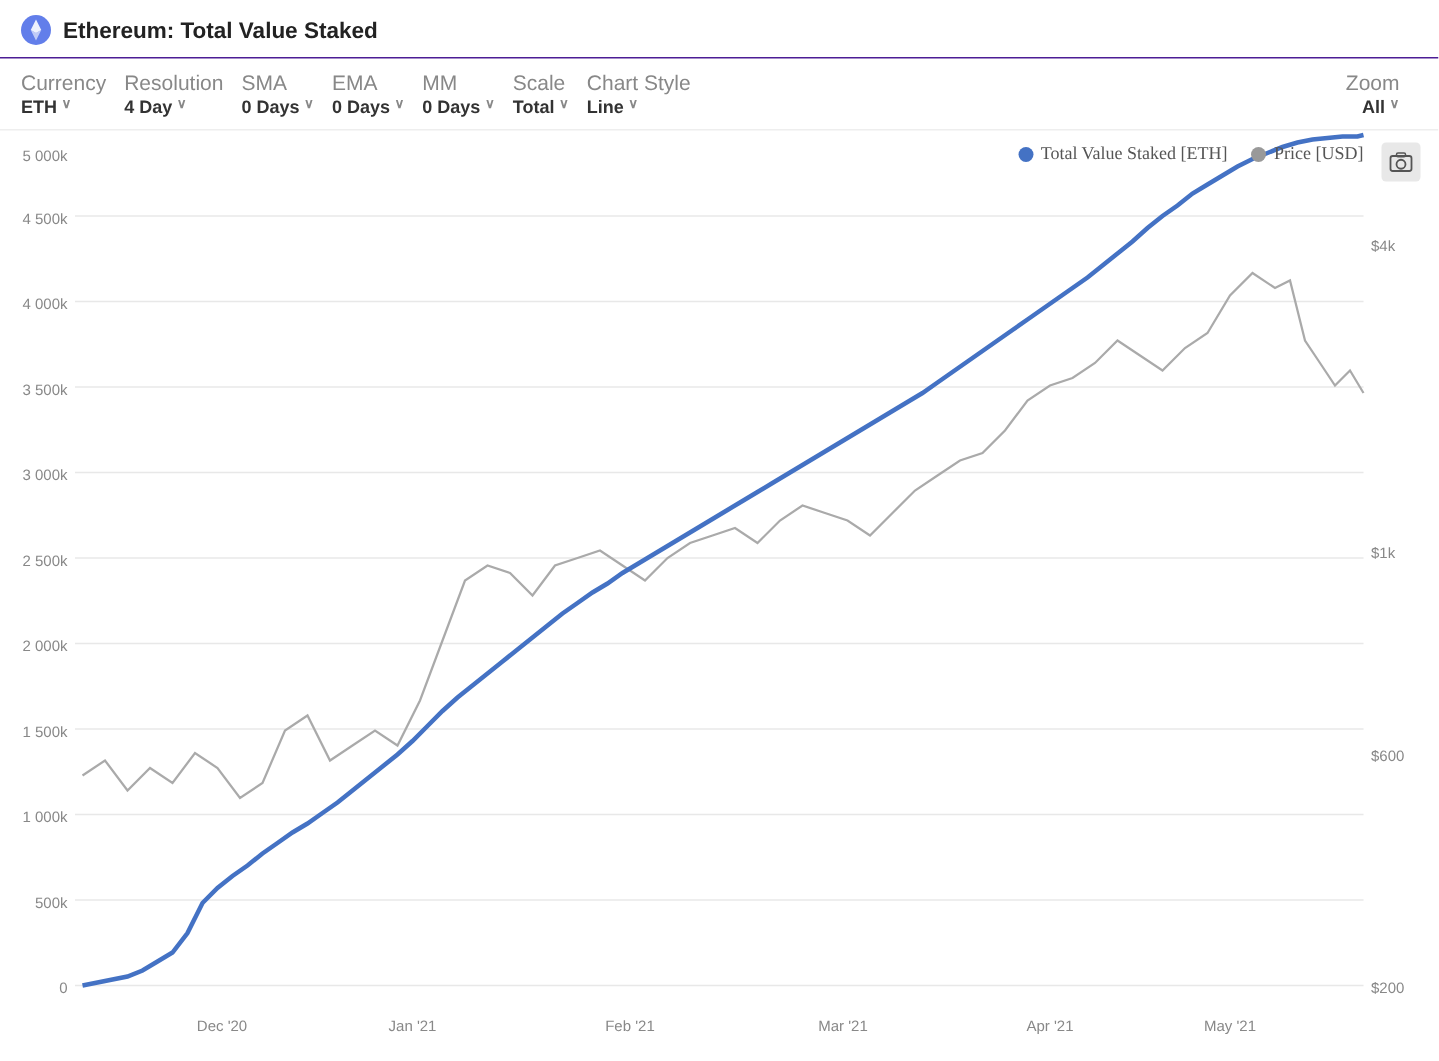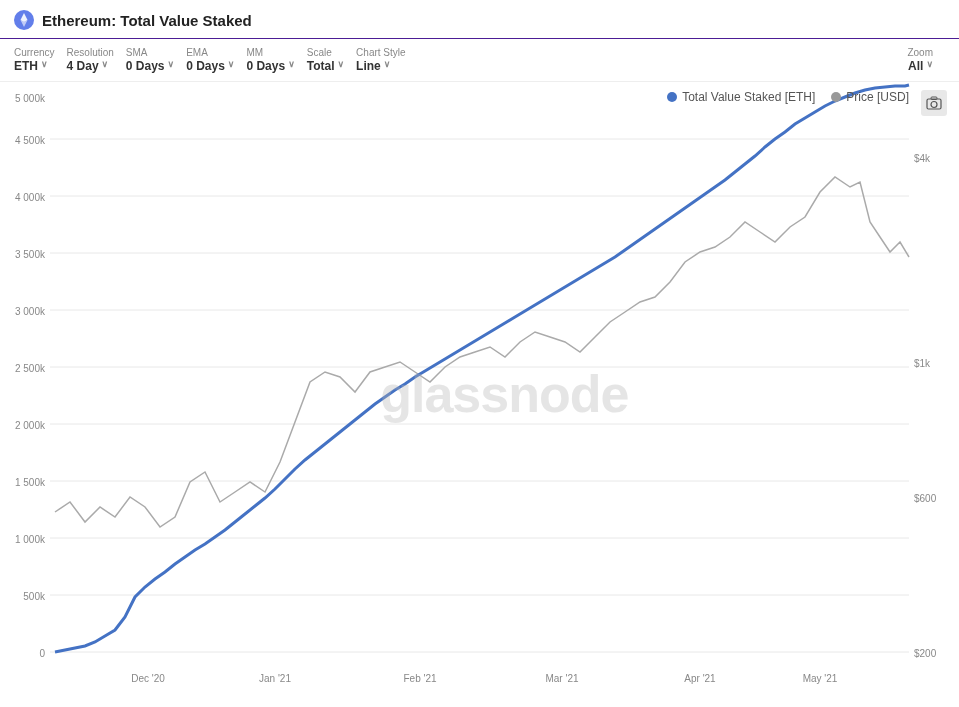--- a/index.html
+++ b/index.html
@@ -72,21 +72,21 @@
       padding: 2px 12px 2px 0;
       cursor: pointer;
       position: relative;
     }
 
     .toolbar-item:not(:last-child)::after {
       content: '';
     }
 
     .toolbar-label {
-      font-size: 10px;
+      font-size: 14px;
       color: #888;
       margin-bottom: 1px;
     }
 
     .toolbar-value {
       display: flex;
       align-items: flex-start;
       gap: 3px;
       font-size: 12px;
       color: #333;
@@ -111,20 +111,21 @@
     }
 
     .legend {
       position: absolute;
       top: 8px;
       right: 50px;
       display: flex;
       align-items: flex-end;
       gap: 16px;
       font-size: 12px;
+      font-family: Liberation Serif, serif;
     }
 
     .legend-item {
       display: flex;
       align-items: center;
       gap: 5px;
       color: #555;
     }
 
     .legend-dot-blue {
@@ -265,21 +266,20 @@
   
   <div class="camera-icon">
     <svg width="16" height="14" viewBox="0 0 16 14" fill="none">
       <rect x="1" y="3" width="14" height="10" rx="1.5" stroke="#555" stroke-width="1.2" fill="none"></rect>
       <circle cx="8" cy="8.5" r="3" stroke="#555" stroke-width="1.2" fill="none"></circle>
       <rect x="5" y="1" width="6" height="2.5" rx="1" stroke="#555" stroke-width="1" fill="none"></rect>
     </svg>
   </div>
 
   
-  <div class="watermark">glassnode</div>
 
   
   <svg class="chart-svg" viewBox="0 0 959 623" preserveAspectRatio="none">
 
     <line x1="50" y1="570" x2="909" y2="570" stroke="#e8e8e8" stroke-width="1"></line>
     <line x1="50" y1="513" x2="909" y2="513" stroke="#e8e8e8" stroke-width="1"></line>
     <line x1="50" y1="456" x2="909" y2="456" stroke="#e8e8e8" stroke-width="1"></line>
     <line x1="50" y1="399" x2="909" y2="399" stroke="#e8e8e8" stroke-width="1"></line>
     <line x1="50" y1="342" x2="909" y2="342" stroke="#e8e8e8" stroke-width="1"></line>
     <line x1="50" y1="285" x2="909" y2="285" stroke="#e8e8e8" stroke-width="1"></line>

